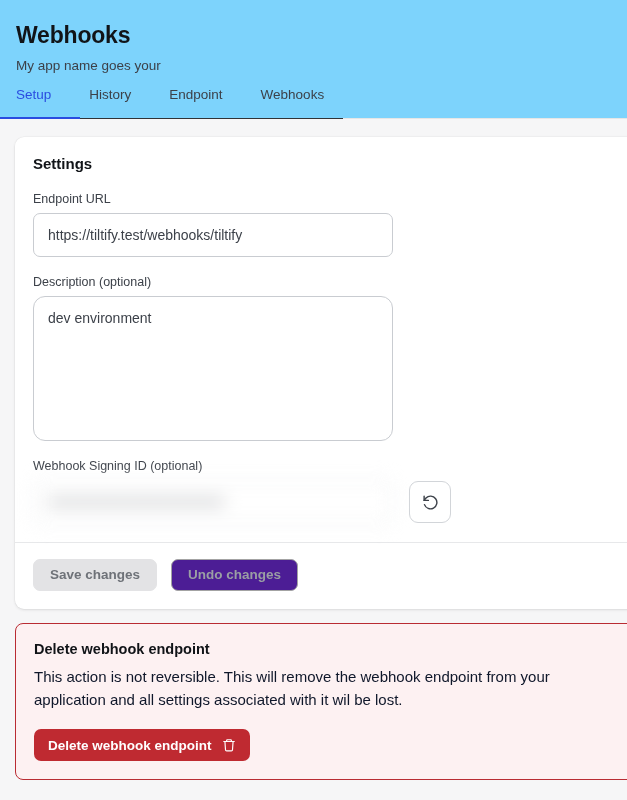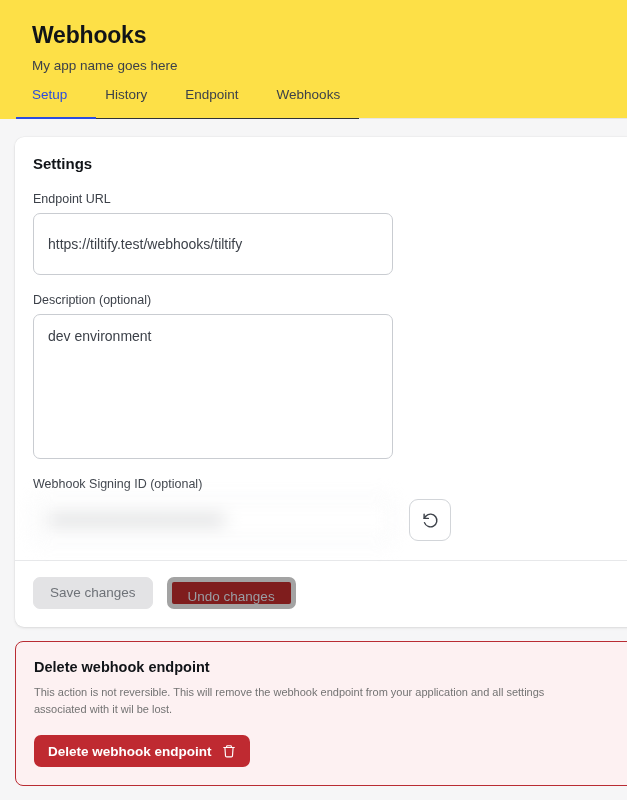--- a/index.html
+++ b/index.html
@@ -12,22 +12,22 @@
     width: 627px;
     height: 800px;
     overflow: hidden;
     background: #ffffff;
     font-family: "Liberation Sans", sans-serif;
     -webkit-font-smoothing: antialiased;
   }
 
   
   .header {
-    background: #fde047;
-    padding: 22px 0 0 16px;
+    background: #7dd3fc;
+    padding: 22px 0 0 0;
     position: relative;
   }
   .page-title {
     font-size: 23px;
     font-weight: bold;
     color: #111418;
     margin: 0 0 0 16px;
     letter-spacing: -0.2px;
   }
   .page-subtitle {
@@ -114,36 +114,36 @@
   .field { margin-bottom: 18px; }
   .field-label {
     display: block;
     font-size: 12.5px;
     color: #3c4149;
     margin-bottom: 7px;
   }
   .text-input {
     display: block;
     width: 360px;
-    height: 62px;
+    height: 44px;
     border: 1px solid #c9ccd1;
     border-radius: 7px;
     padding: 0 14px;
     font-family: "Liberation Sans", sans-serif;
     font-size: 14px;
     color: #3c4149;
     background: #ffffff;
     outline: none;
   }
   .textarea-input {
     display: block;
     width: 360px;
     height: 145px;
     border: 1px solid #c9ccd1;
-    border-radius: 7px;
+    border-radius: 12px;
     padding: 12px 14px;
     font-family: "Liberation Sans", sans-serif;
     font-size: 14px;
     color: #3c4149;
     background: #ffffff;
     resize: none;
     outline: none;
     line-height: 1.3;
   }
 
@@ -201,50 +201,51 @@
   }
   .btn {
     font-family: "Liberation Sans", sans-serif;
     font-size: 13.5px;
     border-radius: 7px;
     padding: 0 16px;
     height: 32px;
     line-height: 30px;
     cursor: pointer;
     white-space: nowrap;
+    font-weight: bold;
   }
   .btn-save {
     background: #e3e3e5;
     color: #6e7278;
     border: 1px solid #e3e3e5;
   }
   .btn-undo {
-    background: #7f1d1d;
+    background: #4c1d95;
     color: #9a9ea4;
-    border: 5px solid #a3a3a3;
+    border: 1px solid #a3a3a3;
   }
 
   
   .danger-card {
     margin-top: 14px;
     background: #fdf1f2;
     border: 1px solid #b92c33;
     border-radius: 8px;
     width: 640px;  
     padding: 17px 18px 18px 18px;
   }
   .danger-title {
     font-size: 14.5px;
     font-weight: bold;
     color: #111418;
     margin: 0 0 9px 0;
   }
   .danger-text {
-    font-size: 11px;
-    color: #737373;
+    font-size: 15px;
+    color: #0f172a;
     line-height: 1.5;
     margin: 0 0 18px 0;
     max-width: 530px;
   }
   .btn-delete {
     background: #bf2a31;
     color: #ffffff;
     border: none;
     border-radius: 7px;
     height: 32px;
@@ -257,21 +258,21 @@
     gap: 10px;
     cursor: pointer;
   }
   .btn-delete svg { display: block; }
 </style>
 </head>
 <body>
 
 <div class="header">
   <h1 class="page-title">Webhooks</h1>
-  <div class="page-subtitle">My app name goes here</div>
+  <div class="page-subtitle">My app name goes your</div>
 
   <div class="tabbar">
     <div class="tabs">
       <div class="tab active">Setup</div>
       <div class="tab">History</div>
       <div class="tab">Endpoint</div>
       <div class="tab">Webhooks</div>
     </div>
     <div class="tabbar-rule"></div>
     <div class="tabbar-rule-light"></div>

